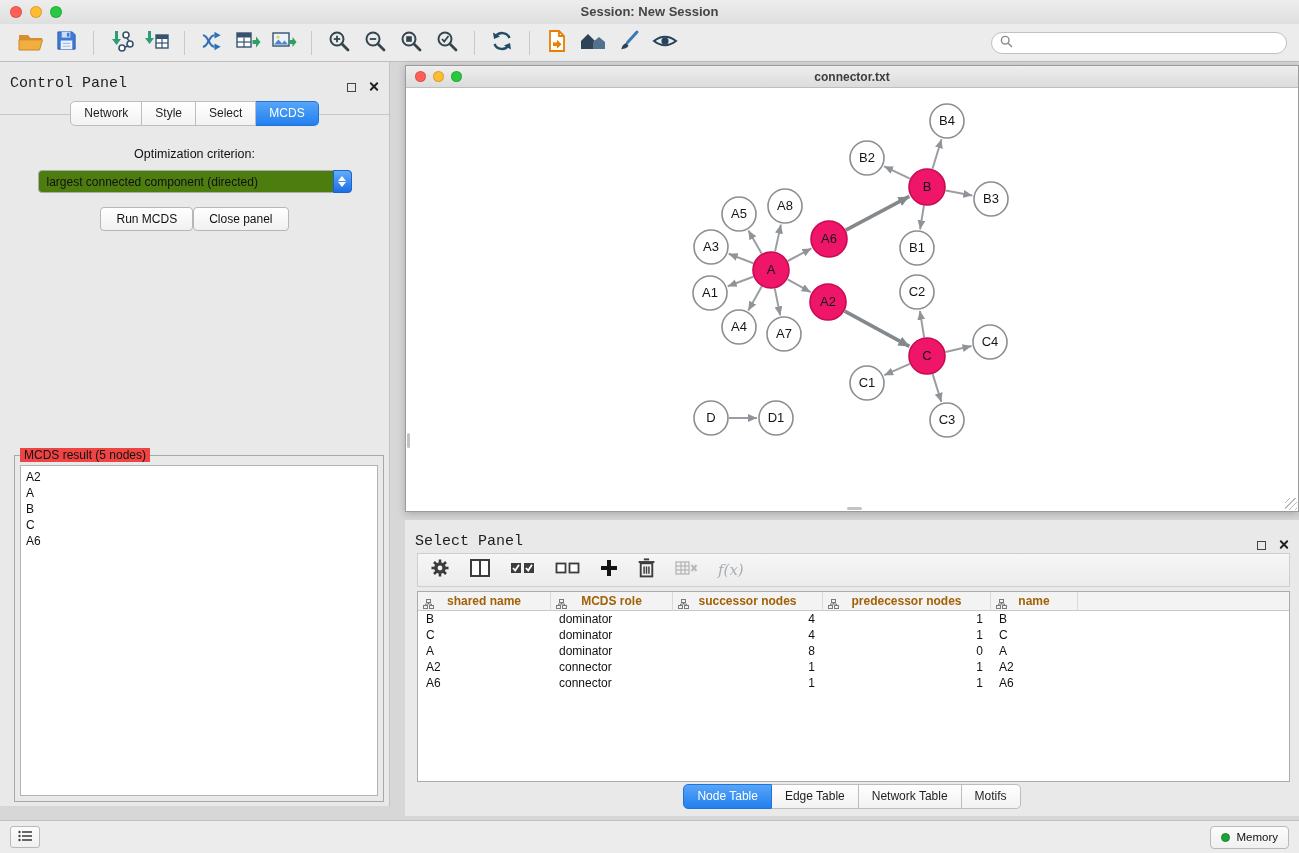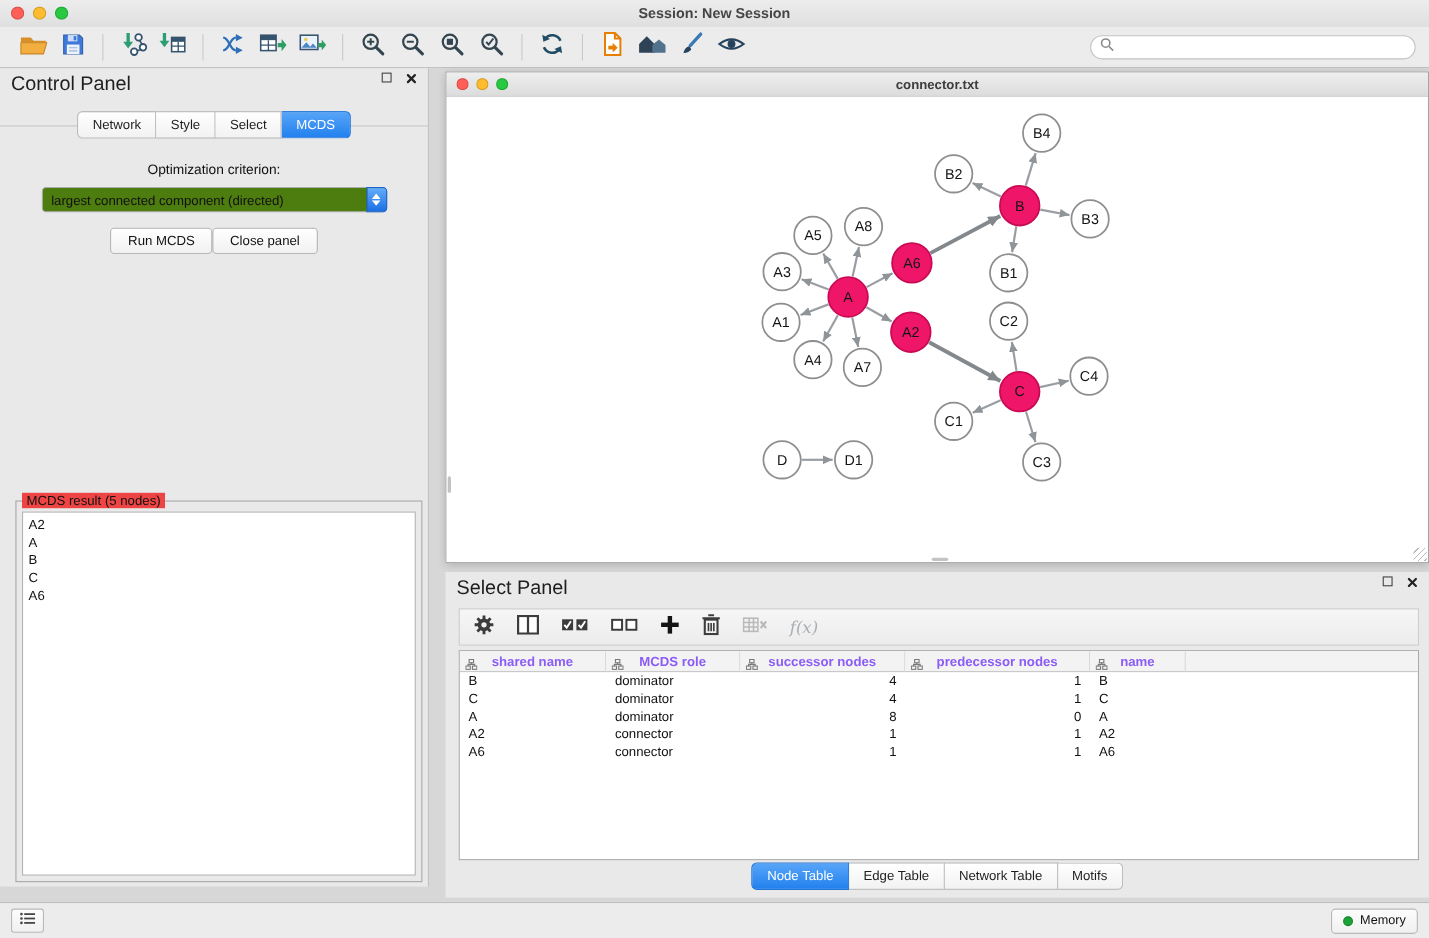--- a/index.html
+++ b/index.html
@@ -20,21 +20,21 @@
   .tb-btn{width:36px;height:30px;display:flex;align-items:center;justify-content:center;flex:0 0 auto;}
   .tb-sep{width:1px;height:24px;background:#C9C9C9;margin:0 9px;flex:0 0 auto;}
   .search-box{margin-left:auto;width:296px;height:22px;background:#fff;border:1px solid #C2C2C2;border-radius:12px;display:flex;align-items:center;padding:0 8px;gap:5px;box-sizing:border-box;}
   .search-box input{border:none;outline:none;flex:1;font-size:12px;font-family:"Liberation Sans",sans-serif;background:transparent;}
 
   
   .workspace{position:absolute;left:0;top:62px;width:1299px;height:758px;background:#D7D7D7;}
 
   
   .control-panel{position:absolute;left:0;top:0;width:390px;height:744px;background:#E9E9E9;border-right:1px solid #C2C2C2;box-sizing:border-box;}
-  .panel-header{height:26px;display:flex;align-items:flex-start;padding:4px 10px 0;font-size:18px;color:#1E1E1E;}
+  .panel-header{height:26px;display:flex;align-items:flex-end;padding:4px 10px 0;font-size:15px;color:#1E1E1E;font-family:Liberation Mono, monospace;}
   .panel-header .spacer{flex:1;}
   .float-icon{width:9px;height:9px;border:1.6px solid #444;margin-right:12px;box-sizing:border-box;}
   .x-icon{position:relative;width:11px;height:11px;}
   .x-icon::before,.x-icon::after{content:"";position:absolute;left:4.6px;top:0;width:2px;height:11px;background:#222;border-radius:1px;}
   .x-icon::before{transform:rotate(45deg);}
   .x-icon::after{transform:rotate(-45deg);}
 
   .cp-tabs{display:flex;justify-content:center;margin-top:9px;position:relative;z-index:2;}
   .seg-tab{font-size:12px;padding:4px 13px 5px;background:linear-gradient(#FFFFFF,#F2F2F2);border:1px solid #BDBDBD;border-left:none;color:#1E1E1E;}
   .seg-tab:first-child{border-left:1px solid #BDBDBD;border-radius:5px 0 0 5px;}
@@ -63,21 +63,21 @@
   .scroll-stub-h{position:absolute;left:441px;bottom:1px;width:15px;height:3px;background:#C3C3C3;border-radius:2px;}
   .resize-grip{position:absolute;right:1px;bottom:1px;width:12px;height:12px;background:repeating-linear-gradient(135deg,transparent 0 3px,#B9B9B9 3px 4px);}
 
   
   .table-panel{position:absolute;left:405px;top:458px;width:894px;height:296px;background:#E9E9E9;}
   .tp-toolbar{margin:3px 12px 0;width:873px;height:34px;background:linear-gradient(#F6F6F6,#ECECEC);border:1px solid #CFCFCF;display:flex;align-items:center;padding:0 12px;gap:20px;box-sizing:border-box;}
   .tp-tool{display:flex;align-items:center;justify-content:center;}
   .fx-label{font-family:"DejaVu Serif",serif;font-style:italic;font-size:15px;color:#A9ADB1;}
   .tp-table{position:relative;margin:4px 12px 0;width:873px;height:191px;background:#fff;border:1px solid #ABABAB;box-sizing:border-box;overflow:hidden;font-size:12px;}
   .tp-head{display:flex;background:#F3F3F3;}
-  .tp-th{position:relative;height:19px;line-height:19px;border-right:1px solid #D9D9D9;border-bottom:1px solid #C9C9C9;background:#F3F3F3;display:flex;align-items:center;justify-content:center;gap:0;font-weight:700;color:#8b5cf6;box-sizing:border-box;}
+  .tp-th{position:relative;height:19px;line-height:19px;border-right:1px solid #D9D9D9;border-bottom:1px solid #C9C9C9;background:#F3F3F3;display:flex;align-items:center;justify-content:center;gap:0;font-weight:700;color:#a16207;box-sizing:border-box;}
   .tp-th .col-icon{position:absolute;left:5px;top:4px;}
   .tp-th-fill{flex:1;border-bottom:1px solid #C9C9C9;background:#F3F3F3;height:19px;box-sizing:border-box;}
   .tp-row{display:flex;height:16px;line-height:16px;color:#111;}
   .tp-td{box-sizing:border-box;padding:0 8px;white-space:nowrap;overflow:hidden;}
   .tp-tabs{position:absolute;left:0;right:0;bottom:7px;display:flex;justify-content:center;}
 
   
   .statusbar{position:absolute;left:0;top:820px;width:1299px;height:33px;background:#ECECEC;border-top:1px solid #C0C0C0;display:flex;align-items:center;padding:0 10px;box-sizing:border-box;}
   .sb-left-btn{width:28px;height:20px;border:1px solid #B9B9B9;border-radius:3px;background:linear-gradient(#FCFCFC,#F0F0F0);display:flex;align-items:center;justify-content:center;}
   .memory-btn{margin-left:auto;height:21px;border:1px solid #B9B9B9;border-radius:4px;background:linear-gradient(#FCFCFC,#F0F0F0);display:flex;align-items:center;gap:6px;padding:0 10px;font-size:11.5px;color:#111;}

